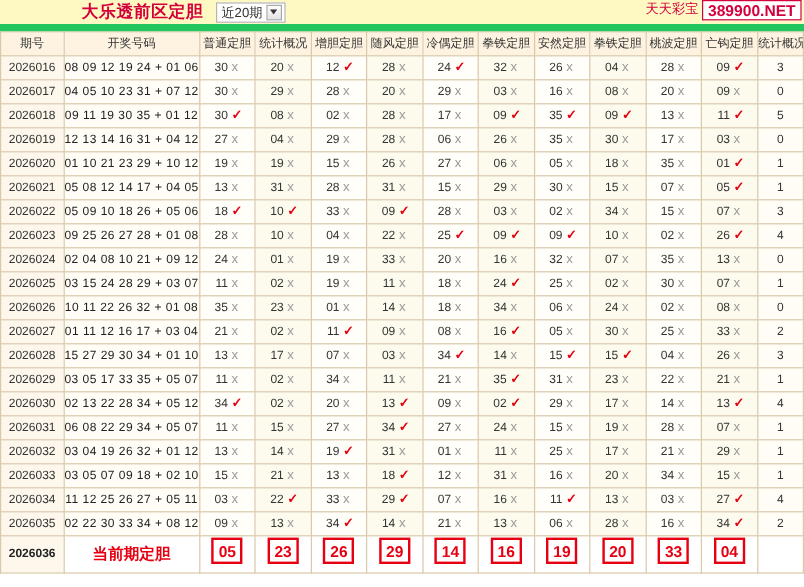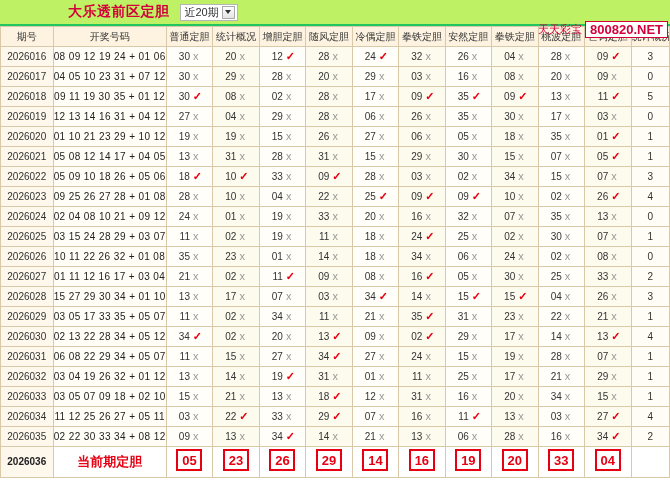--- a/index.html
+++ b/index.html
@@ -11,24 +11,24 @@
     color: #333;
     width: 670px;
     height: 489px;
     overflow: hidden;
   }
   .page { width: 670px; height: 489px; position: relative; }
 
   
   .topbar {
     height: 26px;
-    border-bottom: 2px solid #22c55e;
+    border-bottom: 6px solid #22c55e;
     display: flex;
     align-items: center;
-    background: #bef264;
+    background: #fef9c3;
     position: relative;
   }
   .title {
     color: #d4003c;
     font-size: 14px;
     font-weight: bold;
     margin-left: 68px;
     letter-spacing: 0.5px;
   }
   .period-select {
@@ -52,22 +52,22 @@
     display: flex; align-items: center; justify-content: center;
   }
   .arrow-dn {
     width: 0; height: 0;
     border-left: 3px solid transparent;
     border-right: 3px solid transparent;
     border-top: 4px solid #333;
   }
   .brandwrap {
     position: absolute;
-    right: 0; top: 16px;
-    display: flex; align-items: center; height: 26px;
+    right: 0; top: 0;
+    display: flex; align-items: flex-start; height: 26px;
   }
   .brand-cn { color: #d4003c; font-size: 11px; margin-right: 3px; }
   .brand-en {
     border: 1px solid #d4003c;
     color: #d4003c;
     font-size: 13px;
     font-weight: bold;
     padding: 1px 4px;
     line-height: 13px;
     margin-right: 2px;
@@ -161,21 +161,21 @@
   <div class="topbar">
     <div class="title">大乐透前区定胆</div>
     <div class="period-select">
       <span class="cap">近20期</span>
       <span class="arrowbox">
           <span class="arrow-dn"></span>
         </span>
     </div>
     <div class="brandwrap">
       <span class="brand-cn">天天彩宝</span>
-      <span class="brand-en">800820.NET</span>
+      <span class="brand-en">389900.NET</span>
     </div>
   </div>
 
   <table class="grid">
     <colgroup>
       <col class="col-issue">
         <col class="col-nums">
       <col class="dcol">
         <col class="dcol">
         <col class="dcol">

